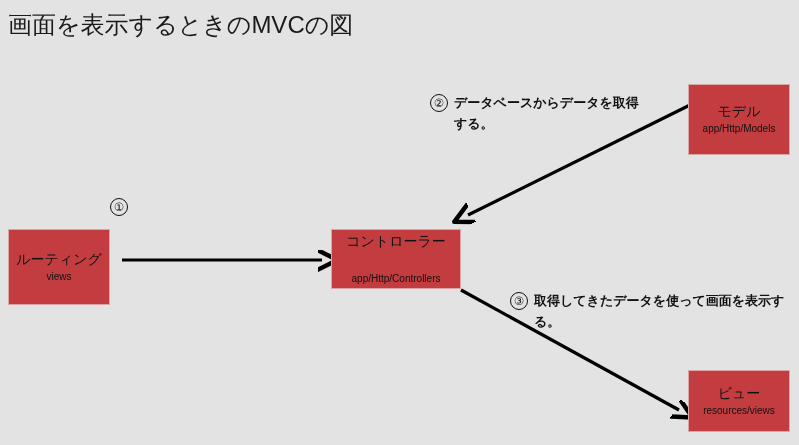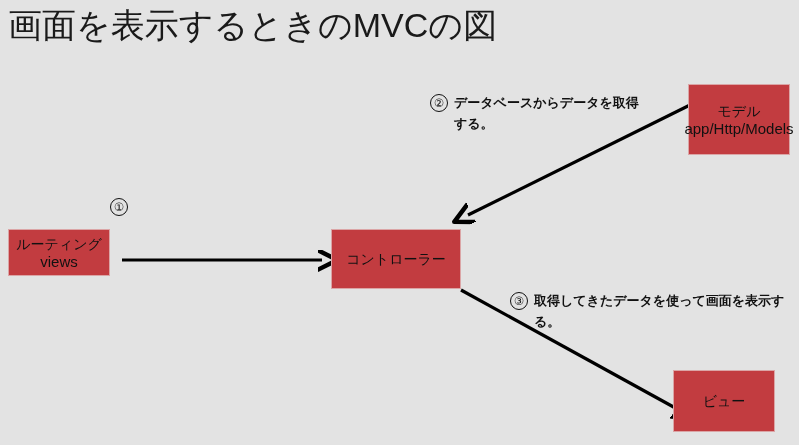--- a/index.html
+++ b/index.html
@@ -24,21 +24,21 @@
     left: 0;
     top: 0;
     width: 799px;
     height: 445px;
     pointer-events: none;
   }
   .title {
     position: absolute;
     left: 8px;
     top: 8px;
-    font-size: 34px;
+    font-size: 24px;
     line-height: 34px;
     color: #1a1a1a;
     white-space: nowrap;
     letter-spacing: 0px;
   }
   .node {
     position: absolute;
     background: #c23c40;
     border: 1px solid #dba5a6;
     box-sizing: border-box;
@@ -48,45 +48,45 @@
     justify-content: center;
     color: #111111;
     text-align: center;
   }
   .node .jp {
     font-size: 14px;
     line-height: 18px;
     white-space: nowrap;
   }
   .node .path {
-    font-size: 15px;
+    font-size: 10px;
     line-height: 17px;
     white-space: nowrap;
   }
   #node-routes {
     left: 8px;
     top: 229px;
     width: 102px;
-    height: 47px;
+    height: 76px;
   }
   #node-controller {
     left: 331px;
     top: 229px;
     width: 130px;
     height: 60px;
     gap: 20px;
   }
   #node-model {
     left: 688px;
     top: 84px;
     width: 102px;
     height: 71px;
   }
   #node-view {
-    left: 673px;
+    left: 688px;
     top: 370px;
     width: 102px;
     height: 62px;
   }
   .annotation {
     position: absolute;
     display: flex;
     align-items: flex-start;
     color: #111111;
     font-size: 13px;
@@ -143,29 +143,31 @@
     <line x1="461" y1="290" x2="679" y2="410" stroke="#000000" stroke-width="3.2" marker-end="url(#head)"></line>
   </svg>
 
   <div class="node" id="node-routes">
     <div class="jp">ルーティング</div>
     <div class="path">views</div>
   </div>
 
   <div class="node" id="node-controller">
     <div class="jp">コントローラー</div>
+    <div class="path">app/Http/Controllers</div>
   </div>
 
   <div class="node" id="node-model">
     <div class="jp">モデル</div>
     <div class="path">app/Http/Models</div>
   </div>
 
   <div class="node" id="node-view">
     <div class="jp">ビュー</div>
+    <div class="path">resources/views</div>
   </div>
 
   <div class="annotation" id="ann-1">
     <div class="marker">①</div>
   </div>
 
   <div class="annotation" id="ann-2">
     <div class="marker">②</div>
     <div class="body">データベースからデータを取得する。</div>
   </div>

